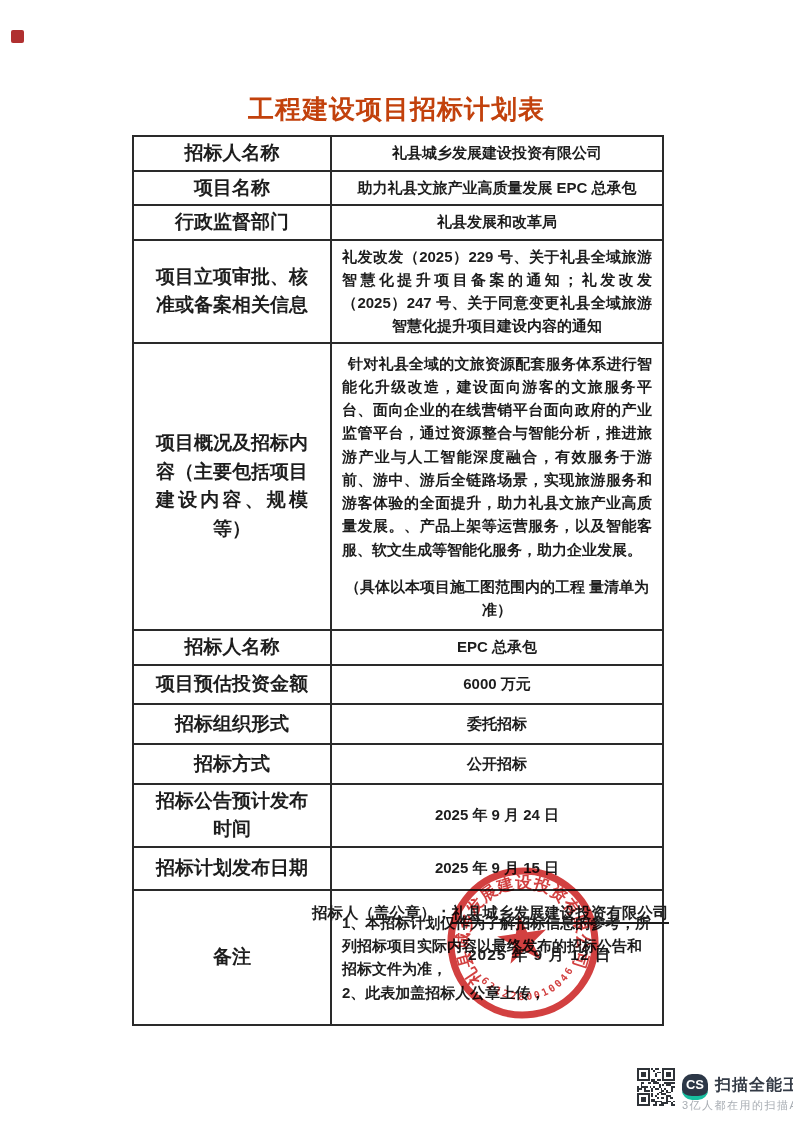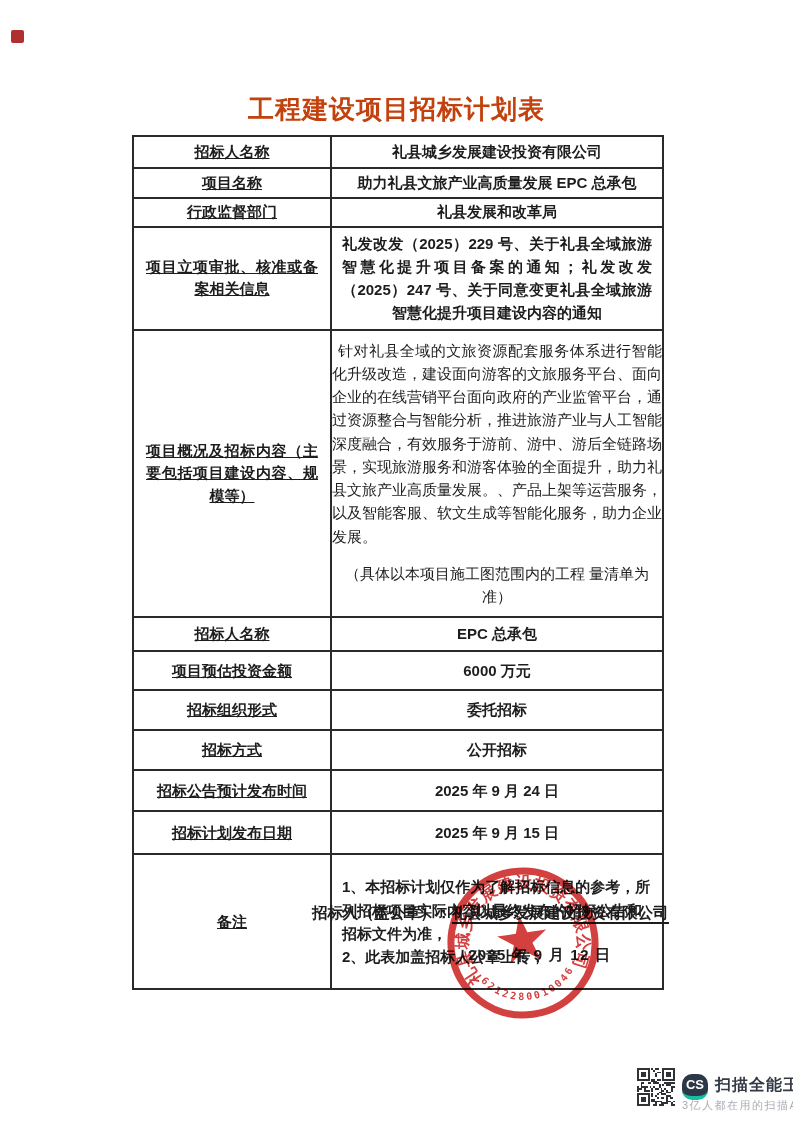--- a/index.html
+++ b/index.html
@@ -9,26 +9,26 @@
   }
   .corner-mark{position:absolute;left:11px;top:30px;width:13px;height:13px;
     background:#b03030;border-radius:2px;}
   .doc-title{position:absolute;top:92px;left:0;width:100%;text-align:center;
     font-size:26px;font-weight:700;letter-spacing:1px;color:#c2410c;}
   table.doc{
     position:absolute;left:132px;top:135px;width:530px;
     border-collapse:collapse;table-layout:fixed;
   }
   table.doc td{border:2px solid #2a2a2a;vertical-align:middle;overflow:hidden;}
-  td.lbl{text-align:center;font-weight:700;font-size:15px;padding:2px 12px;line-height:1.5;text-decoration:underline;}
+  td.lbl{text-align:center;font-weight:700;font-size:19px;padding:2px 22px;line-height:1.5;}
   td.lbl.just{text-align:justify;text-align-last:center;}
   td.val{text-align:center;font-weight:600;font-size:15px;padding:2px 10px;line-height:1.5;}
   td.val-justify{font-weight:600;font-size:15px;line-height:1.55;padding:4px 10px;
     text-align:justify;text-align-last:center;}
-  td.val-overview{font-weight:400;font-size:15px;line-height:1.55;padding:8px 0;
+  td.val-overview{font-weight:700;font-size:15px;line-height:1.55;padding:8px 10px;
     text-align:left;vertical-align:middle;}
   td.val-overview .p1{text-align:justify;text-indent:6px;}
   td.val-overview .p2{margin-top:14px;text-align:center;}
   td.val-notes{font-weight:600;font-size:15px;line-height:1.55;padding:20px 10px;text-align:left;}
   .signature-line{position:absolute;left:312px;top:903px;font-size:15.5px;font-weight:700;
     white-space:nowrap;}
   .signature-line .company{border-bottom:2px solid #1d1d1d;padding-bottom:1px;}
   .date-line{position:absolute;left:468px;top:945px;font-size:15.5px;font-weight:700;
     letter-spacing:1px;white-space:nowrap;}
   .stamp{position:absolute;left:438px;top:858px;width:170px;height:170px;

